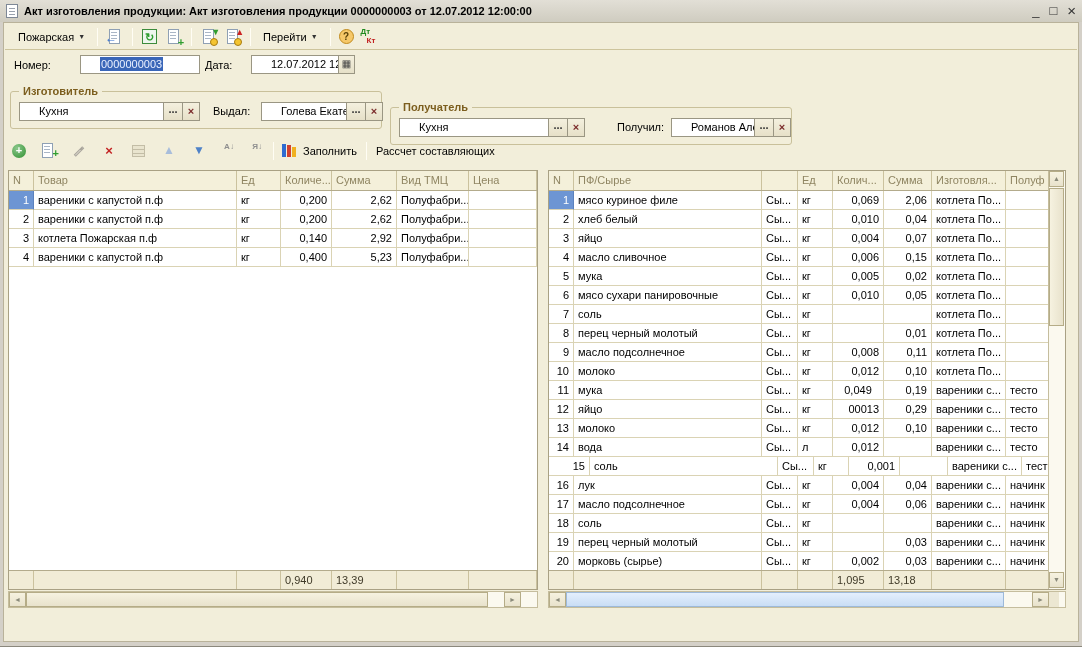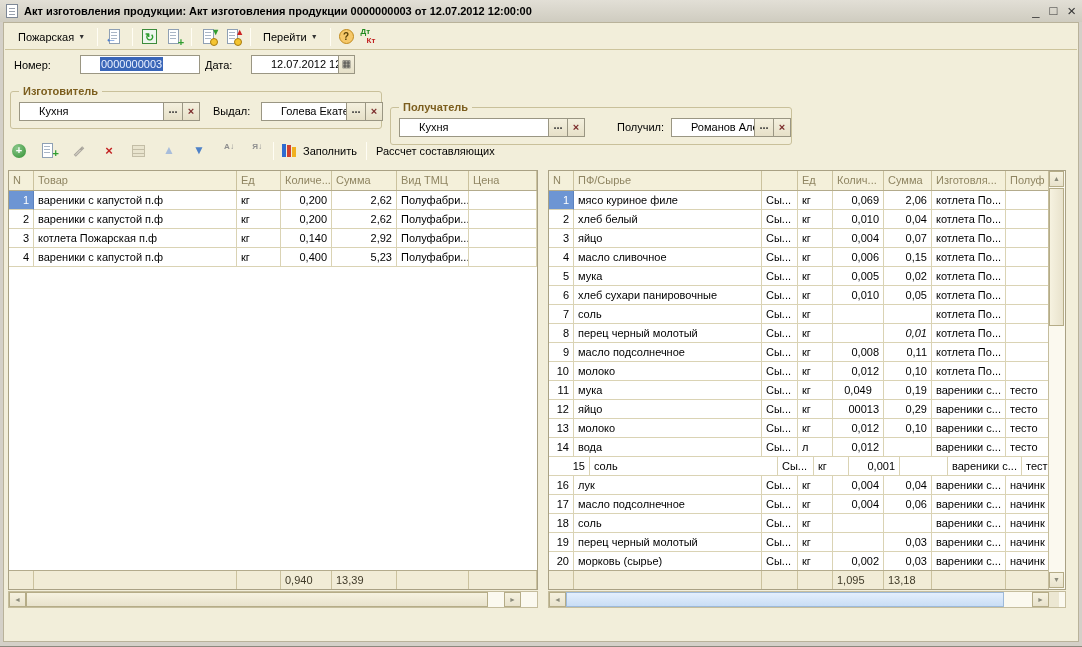--- a/index.html
+++ b/index.html
@@ -342,21 +342,21 @@
               <div class="cell al" style="width: 188px;">мука</div>
               <div class="cell al" style="width: 36px;">Сы...</div>
               <div class="cell al" style="width: 35px;">кг</div>
               <div class="cell ar" style="width: 51px;">0,005</div>
               <div class="cell ar" style="width: 48px;">0,02</div>
               <div class="cell al" style="width: 74px;">котлета По...</div>
               <div class="cell al" style="width: 43px;"></div>
             </div>
             <div class="trow">
               <div class="cell ar" style="width: 25px;">6</div>
-              <div class="cell al" style="width: 188px;">хлеб сухари панировочные</div>
+              <div class="cell al" style="width: 188px;">мясо сухари панировочные</div>
               <div class="cell al" style="width: 36px;">Сы...</div>
               <div class="cell al" style="width: 35px;">кг</div>
               <div class="cell ar" style="width: 51px;">0,010</div>
               <div class="cell ar" style="width: 48px;">0,05</div>
               <div class="cell al" style="width: 74px;">котлета По...</div>
               <div class="cell al" style="width: 43px;"></div>
             </div>
             <div class="trow">
               <div class="cell ar" style="width: 25px;">7</div>
               <div class="cell al" style="width: 188px;">соль</div>
@@ -366,21 +366,21 @@
               <div class="cell ar" style="width: 48px;"></div>
               <div class="cell al" style="width: 74px;">котлета По...</div>
               <div class="cell al" style="width: 43px;"></div>
             </div>
             <div class="trow">
               <div class="cell ar" style="width: 25px;">8</div>
               <div class="cell al" style="width: 188px;">перец черный молотый</div>
               <div class="cell al" style="width: 36px;">Сы...</div>
               <div class="cell al" style="width: 35px;">кг</div>
               <div class="cell ar" style="width: 51px;"></div>
-              <div class="cell ar" style="width: 48px; font-style: italic;">0,01</div>
+              <div class="cell ar" style="width: 48px;">0,01</div>
               <div class="cell al" style="width: 74px;">котлета По...</div>
               <div class="cell al" style="width: 43px;"></div>
             </div>
             <div class="trow">
               <div class="cell ar" style="width: 25px;">9</div>
               <div class="cell al" style="width: 188px;">масло подсолнечное</div>
               <div class="cell al" style="width: 36px;">Сы...</div>
               <div class="cell al" style="width: 35px;">кг</div>
               <div class="cell ar" style="width: 51px;">0,008</div>
               <div class="cell ar" style="width: 48px;">0,11</div>

